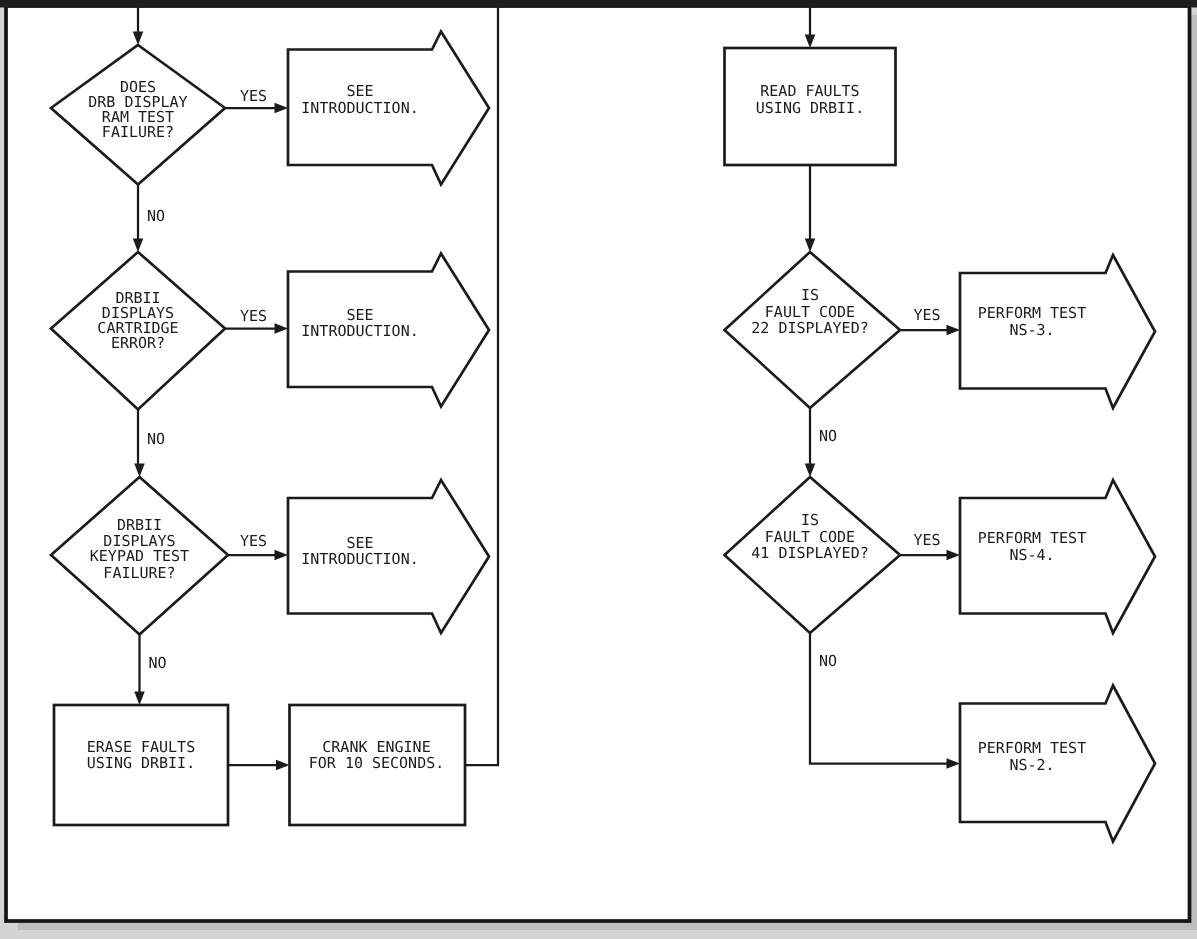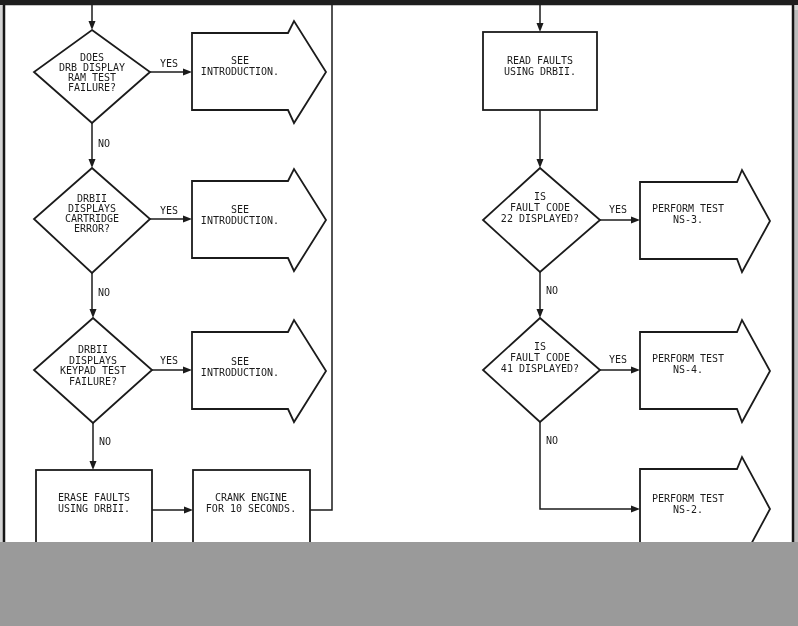--- a/index.html
+++ b/index.html
@@ -1,16 +1,16 @@
 <!DOCTYPE html>
 <html><head>
 <meta charset="utf-8">
 <style>
   html,body{margin:0;padding:0;background:#9a9a9a;}
-  .stage{position:relative;width:798px;height:542px;overflow:hidden;background:#d4d4d4;}
+  .stage{position:relative;width:798px;height:626px;overflow:hidden;background:#d4d4d4;}
   svg{display:block;}
   text{
     font-family:"DejaVu Sans Mono","Liberation Mono",monospace;
     font-size:10px;
     fill:#1b1b1b;
     letter-spacing:0px;
     white-space:pre;
   }
   .mid{text-anchor:middle;}
   .shape{fill:#ffffff;stroke:#1b1b1b;stroke-width:1.8;stroke-linejoin:miter;}

